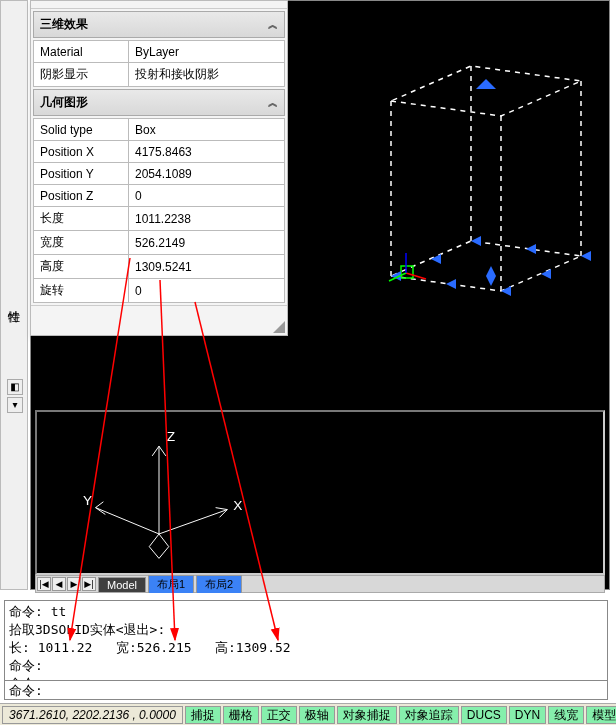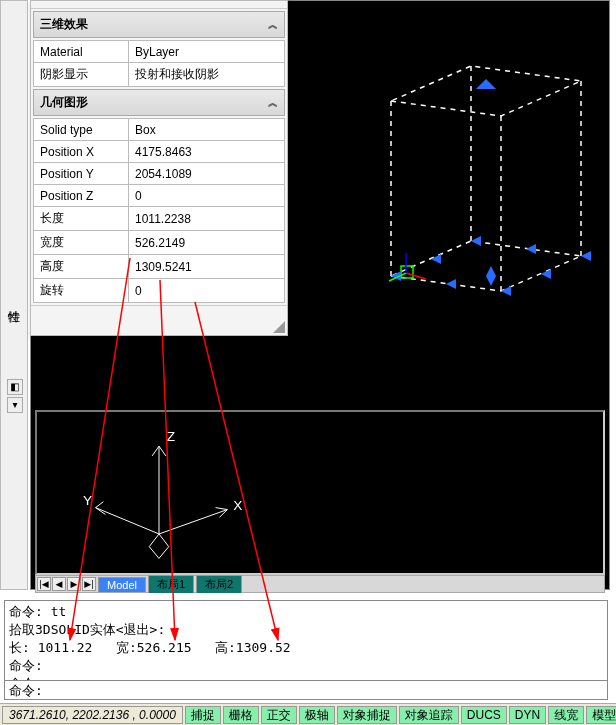--- a/index.html
+++ b/index.html
@@ -110,24 +110,24 @@
   .tab-btn {
     width: 14px; height: 14px;
     border:1px solid #999; background:#eee;
     margin-left:1px; text-align:center; line-height:12px;
     font-size:9px;
   }
   .tab {
     padding: 1px 8px;
     border:1px solid #999;
     border-bottom:none;
-    background:#0f766e;
+    background:#3b82f6;
     margin-left:2px;
   }
-  .tab.active { background:#3b82f6; color:#fff; }
+  .tab.active { background:#404040; color:#fff; }
   
   .cmd-area {
     position:absolute;
     left: 4px; top: 600px;
     width: 604px; height: 95px;
     border: 1px solid #888;
     background:#fff;
     font-family: SimSun, monospace;
     font-size: 13px;
     padding: 2px 4px;

